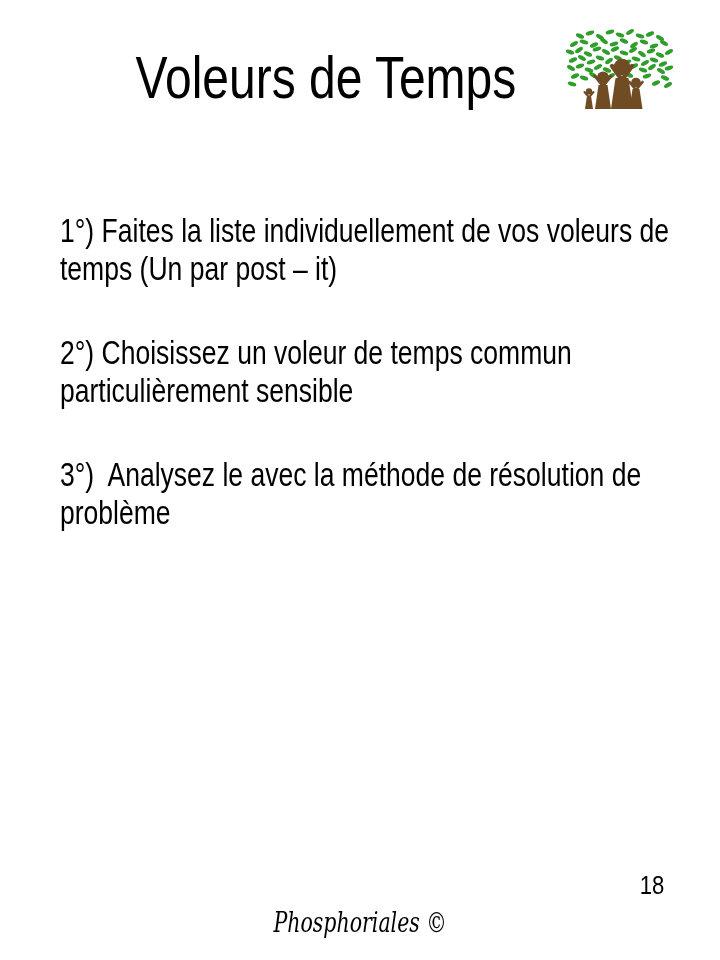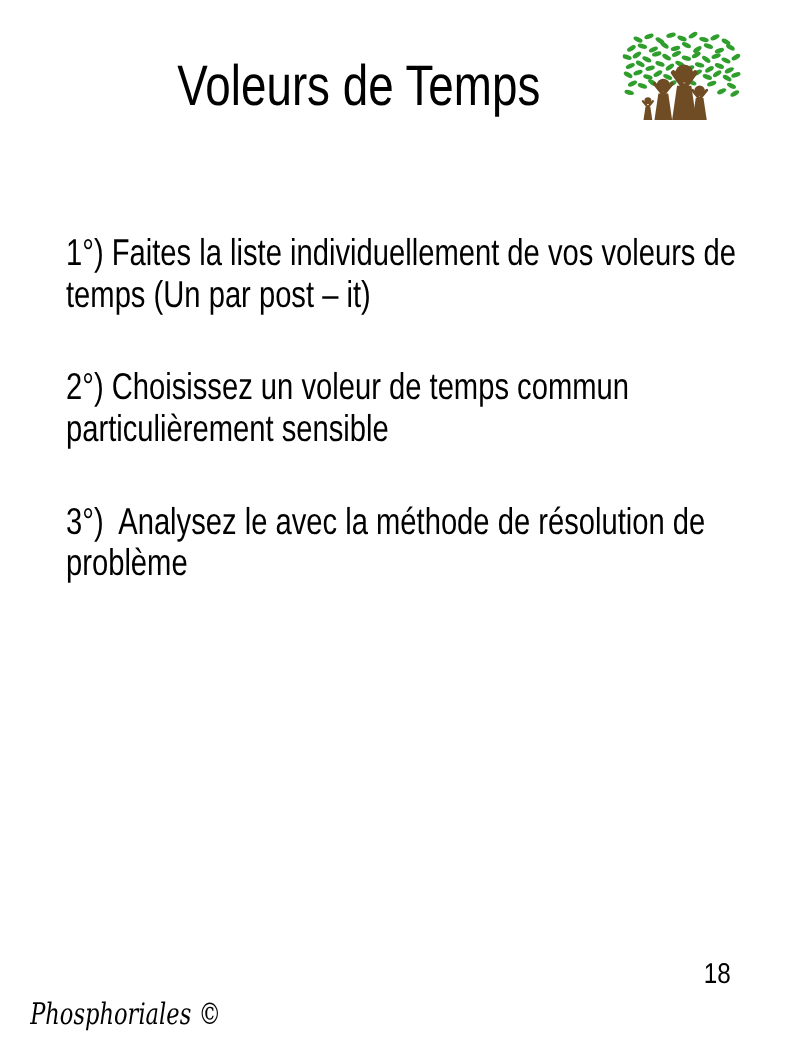--- a/index.html
+++ b/index.html
@@ -17,21 +17,21 @@
     background:var(--bg);
     overflow:hidden;
     font-family:"Liberation Sans", sans-serif;
     color:var(--ink);
   }
   .slide-title{
     position:absolute;
     left:0;top:50px;width:652px;
     margin:0;
     text-align:center;
-    font-size:52px;line-height:56px;
+    font-size:60px;line-height:56px;
     font-weight:400;
     white-space:nowrap;
   }
   .slide-title .squeeze{
     display:inline-block;
     transform:scaleX(0.80);
     transform-origin:50% 50%;
   }
   .logo-box{
     position:absolute;
@@ -57,21 +57,21 @@
     position:absolute;
     top:870px;left:630px;width:44px;
     font-size:26px;line-height:30px;
     text-align:center;
     transform:scaleX(0.85);
     transform-origin:50% 50%;
   }
   .footer-credit{
     position:absolute;
     left:0;right:0;top:906px;
-    text-align:left;
+    text-align:center;
     font-family:"DejaVu Serif", serif;
     font-style:italic;
     font-size:27px;line-height:34px;
     white-space:nowrap;
   }
   .footer-credit .squeeze{
     display:inline-block;
     transform:scaleX(0.76);
     transform-origin:50% 50%;
   }

